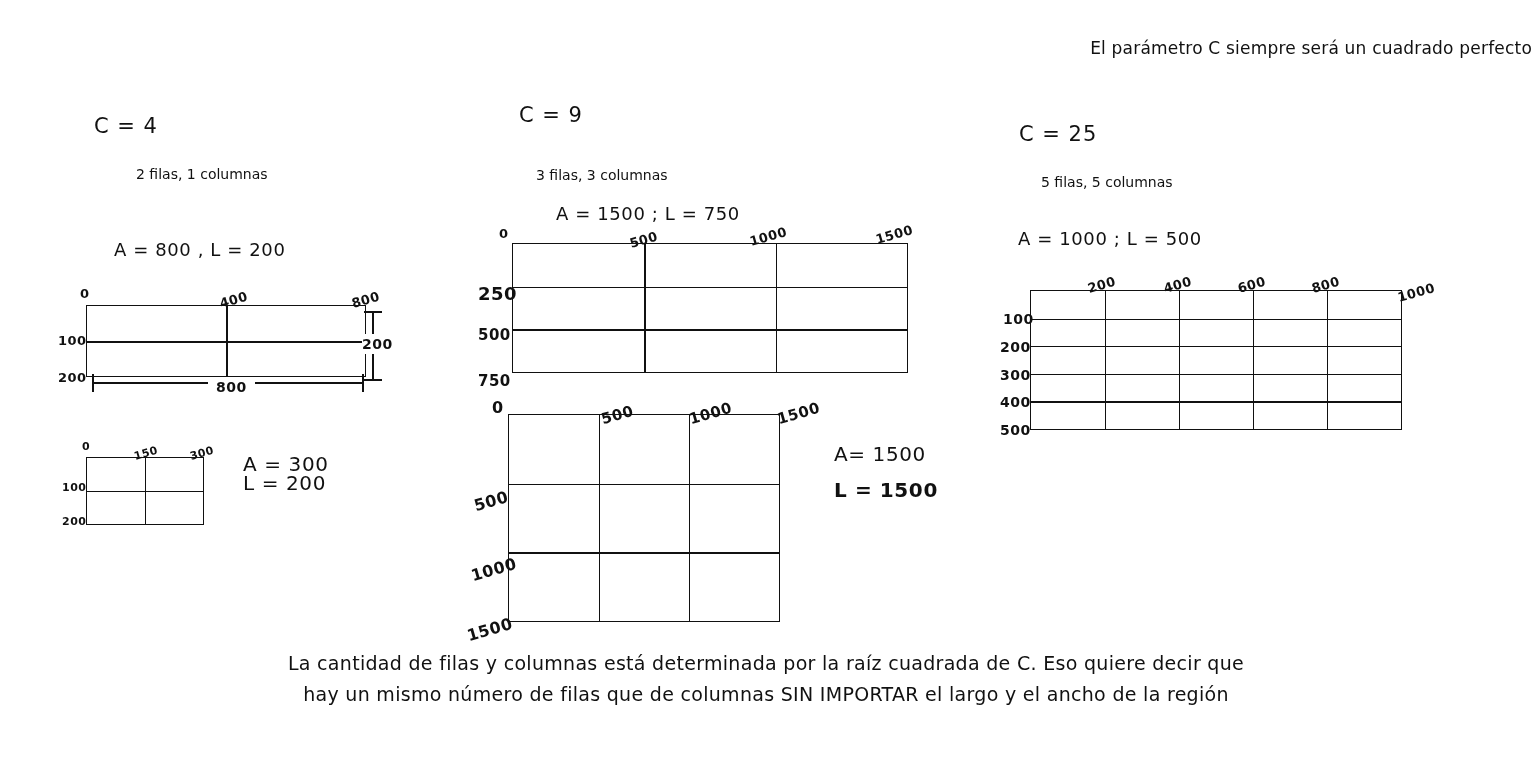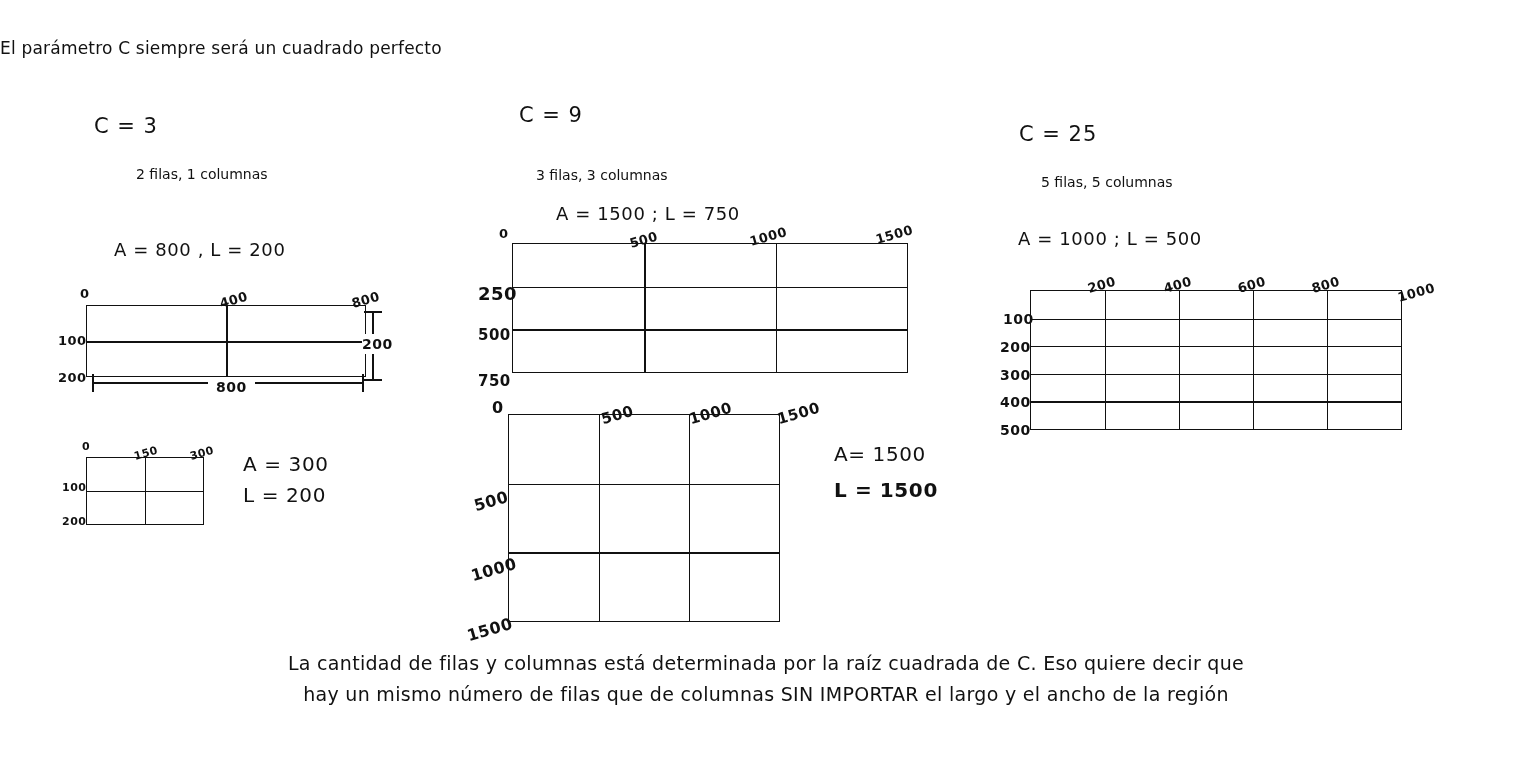--- a/index.html
+++ b/index.html
@@ -13,21 +13,21 @@
     font-family: "DejaVu Sans", sans-serif;
     color: #111111;
     position: relative;
     overflow: hidden;
   }
   .abs { position: absolute; }
   .title {
     top: 38px;
     left: 0;
     width: 1532px;
-    text-align: left;
+    text-align: right;
     font-size: 17px;
     letter-spacing: 0.2px;
   }
   .case-label {
     font-size: 21px;
     letter-spacing: 1px;
   }
   .case-sub {
     font-size: 14px;
   }
@@ -83,21 +83,21 @@
   .tickmark.h {
     height: 2px;
     width: auto;
   }
 </style>
 </head>
 <body>
 
 <div class="abs title">El parámetro C siempre será un cuadrado perfecto</div>
 
-<div class="abs case-label" style="left:94px; top:114px;">C = 3</div>
+<div class="abs case-label" style="left:94px; top:114px;">C = 4</div>
 <div class="abs case-sub" style="left:136px; top:166px;">2 filas, 1 columnas</div>
 
 <div class="abs al-note" style="left:114px; top:239px;">A = 800 ,  L = 200</div>
 
 <div class="grid" style="left:86px; top:305px; width:280px; height:72px;">
   <div class="vline" style="left:50%;"></div>
   <div class="hline" style="top:50%;"></div>
 </div>
 <div class="abs tick" style="left:80px; top:286px;">0</div>
 <div class="abs tick rot" style="left:222px; top:296px;">400</div>
@@ -119,21 +119,21 @@
   <div class="vline" style="left:50%;"></div>
   <div class="hline" style="top:50%;"></div>
 </div>
 <div class="abs tick" style="left:82px; top:440px; font-size:11px;">0</div>
 <div class="abs tick rot" style="left:136px; top:450px; font-size:11px;">150</div>
 <div class="abs tick rot" style="left:192px; top:450px; font-size:11px;">300</div>
 <div class="abs tick" style="left:62px; top:481px; font-size:11px;">100</div>
 <div class="abs tick" style="left:62px; top:515px; font-size:11px;">200</div>
 
 <div class="abs big-note" style="left:243px; top:452px;">A = 300</div>
-<div class="abs big-note" style="left:243px; top:483px;">L = 200</div>
+<div class="abs big-note" style="left:243px; top:471px;">L = 200</div>
 
 <div class="abs case-label" style="left:519px; top:103px;">C = 9</div>
 <div class="abs case-sub" style="left:536px; top:167px;">3 filas, 3 columnas</div>
 
 <div class="abs al-note" style="left:556px; top:203px;">A = 1500 ;  L = 750</div>
 
 <div class="grid" style="left:512px; top:243px; width:396px; height:130px;">
   <div class="vline" style="left:33.33%;"></div>
   <div class="vline" style="left:66.66%;"></div>
   <div class="hline" style="top:33.33%;"></div>

